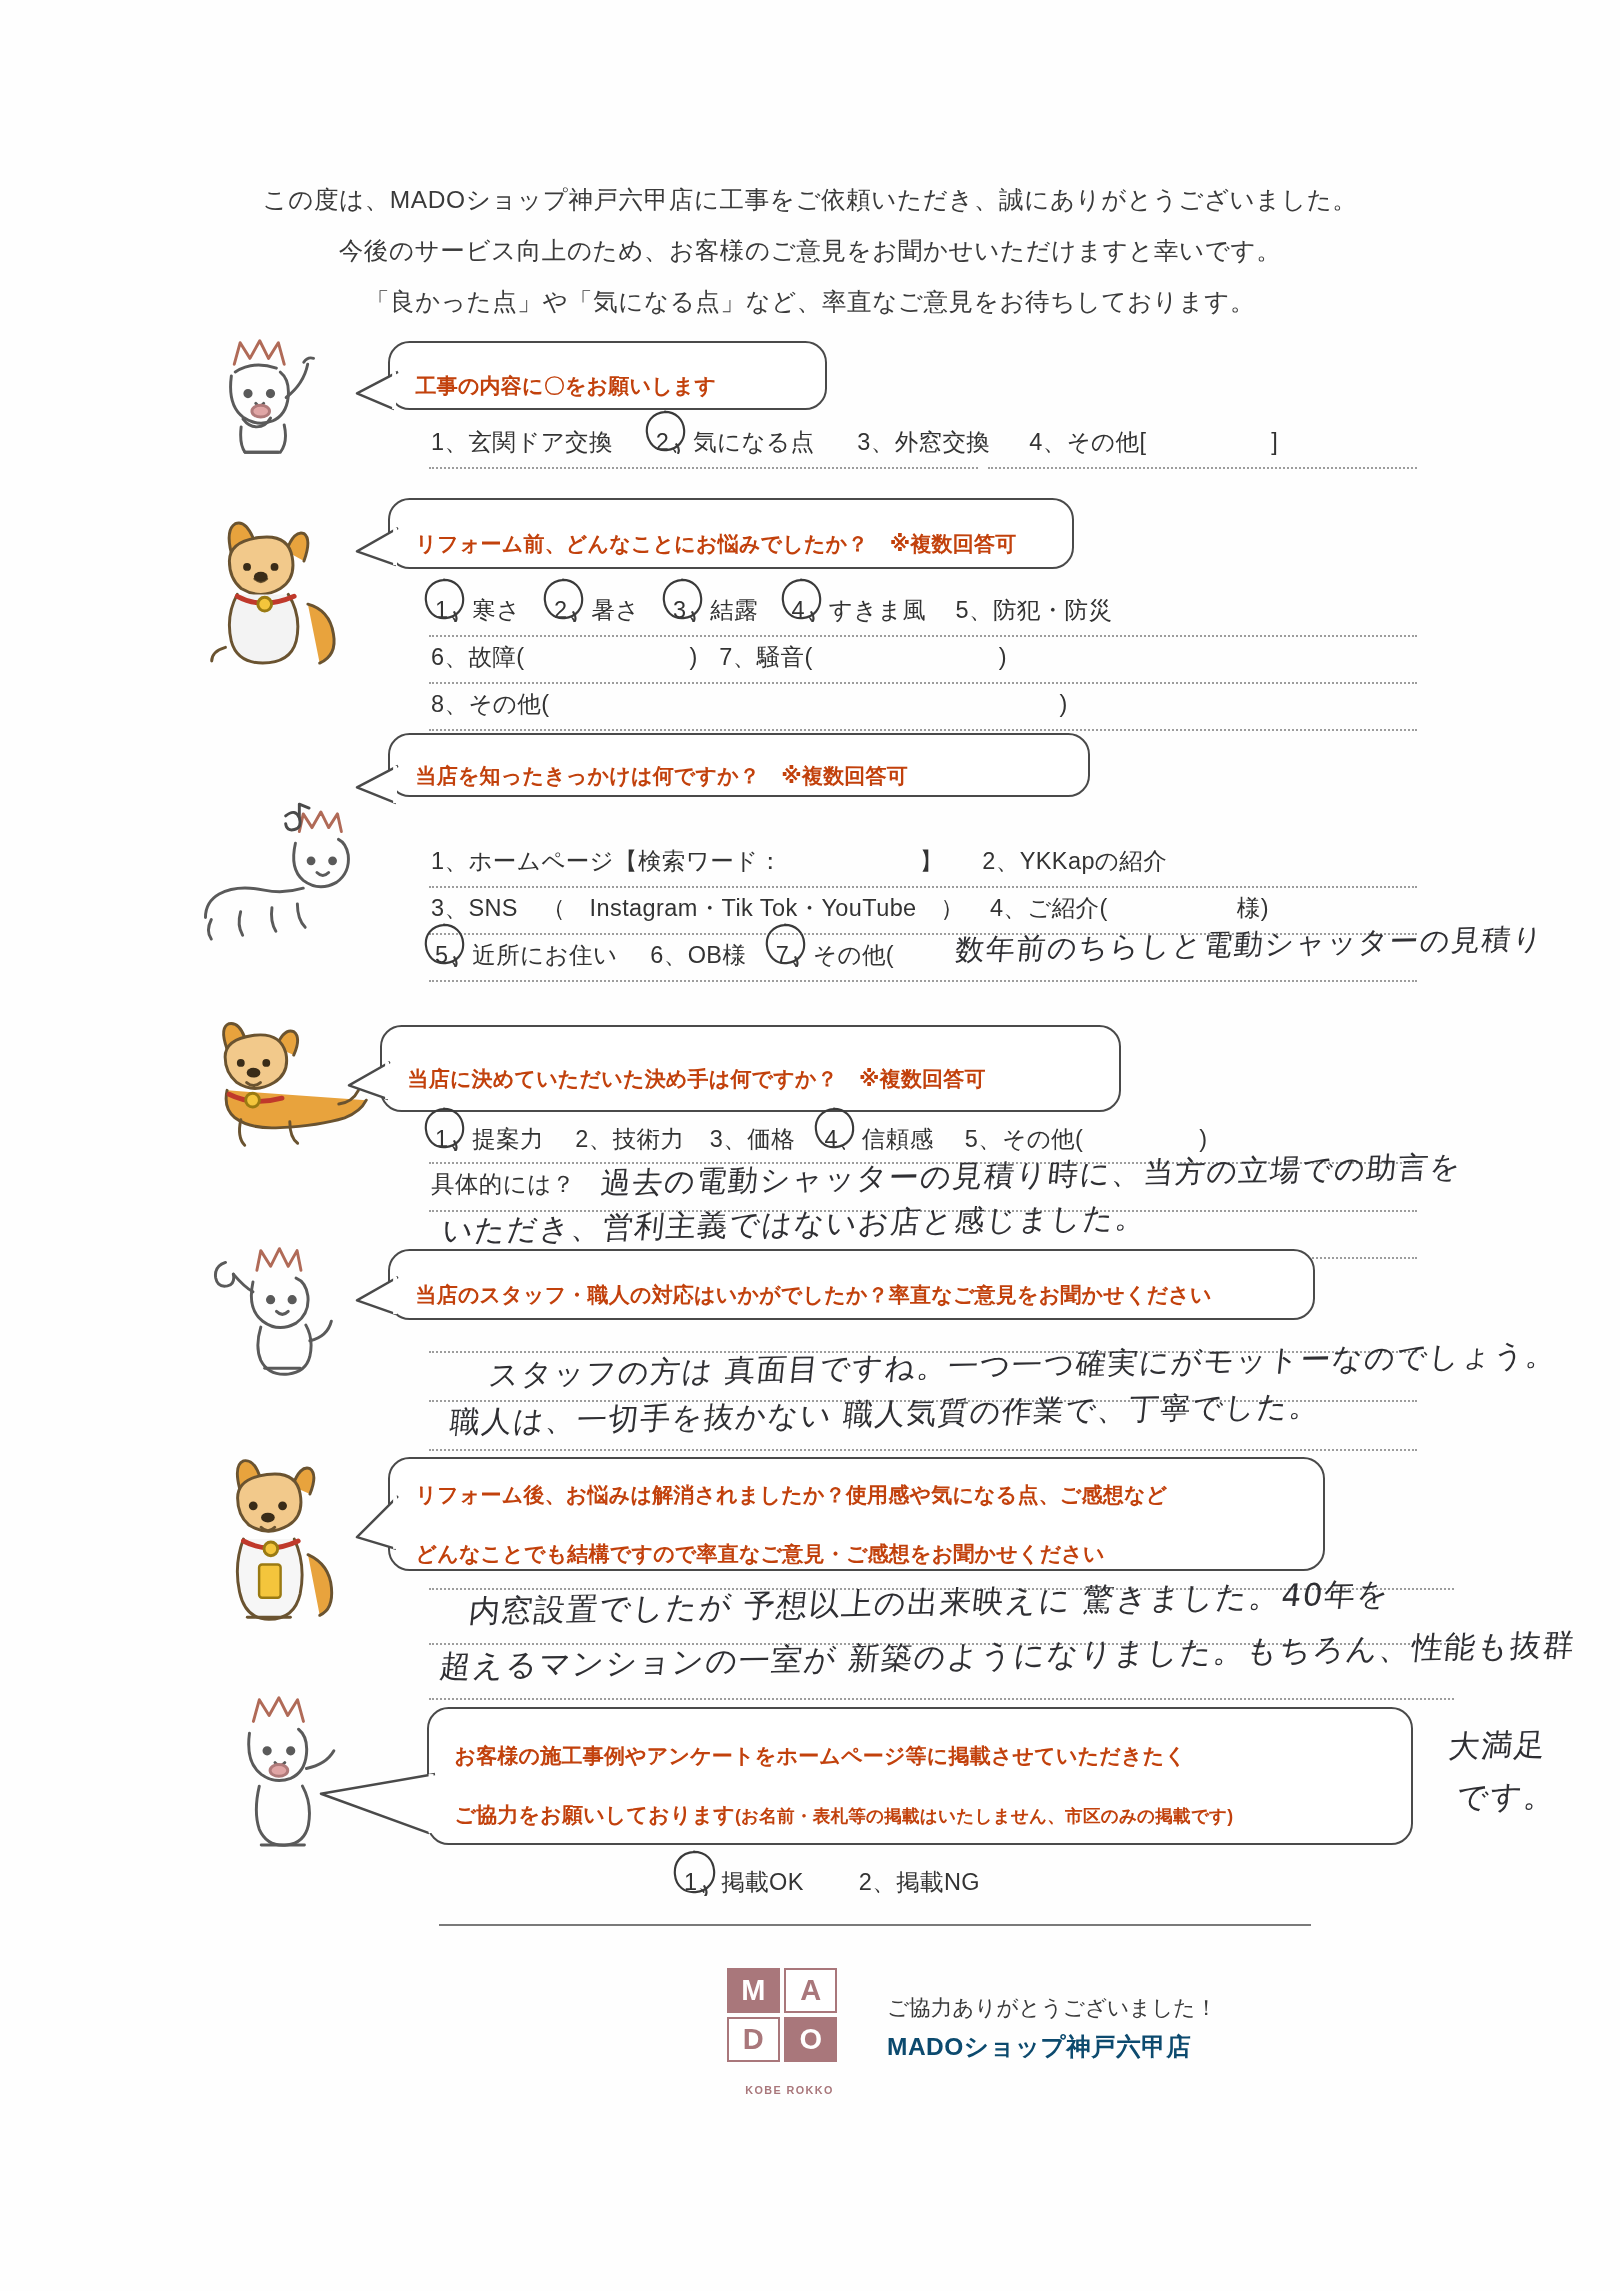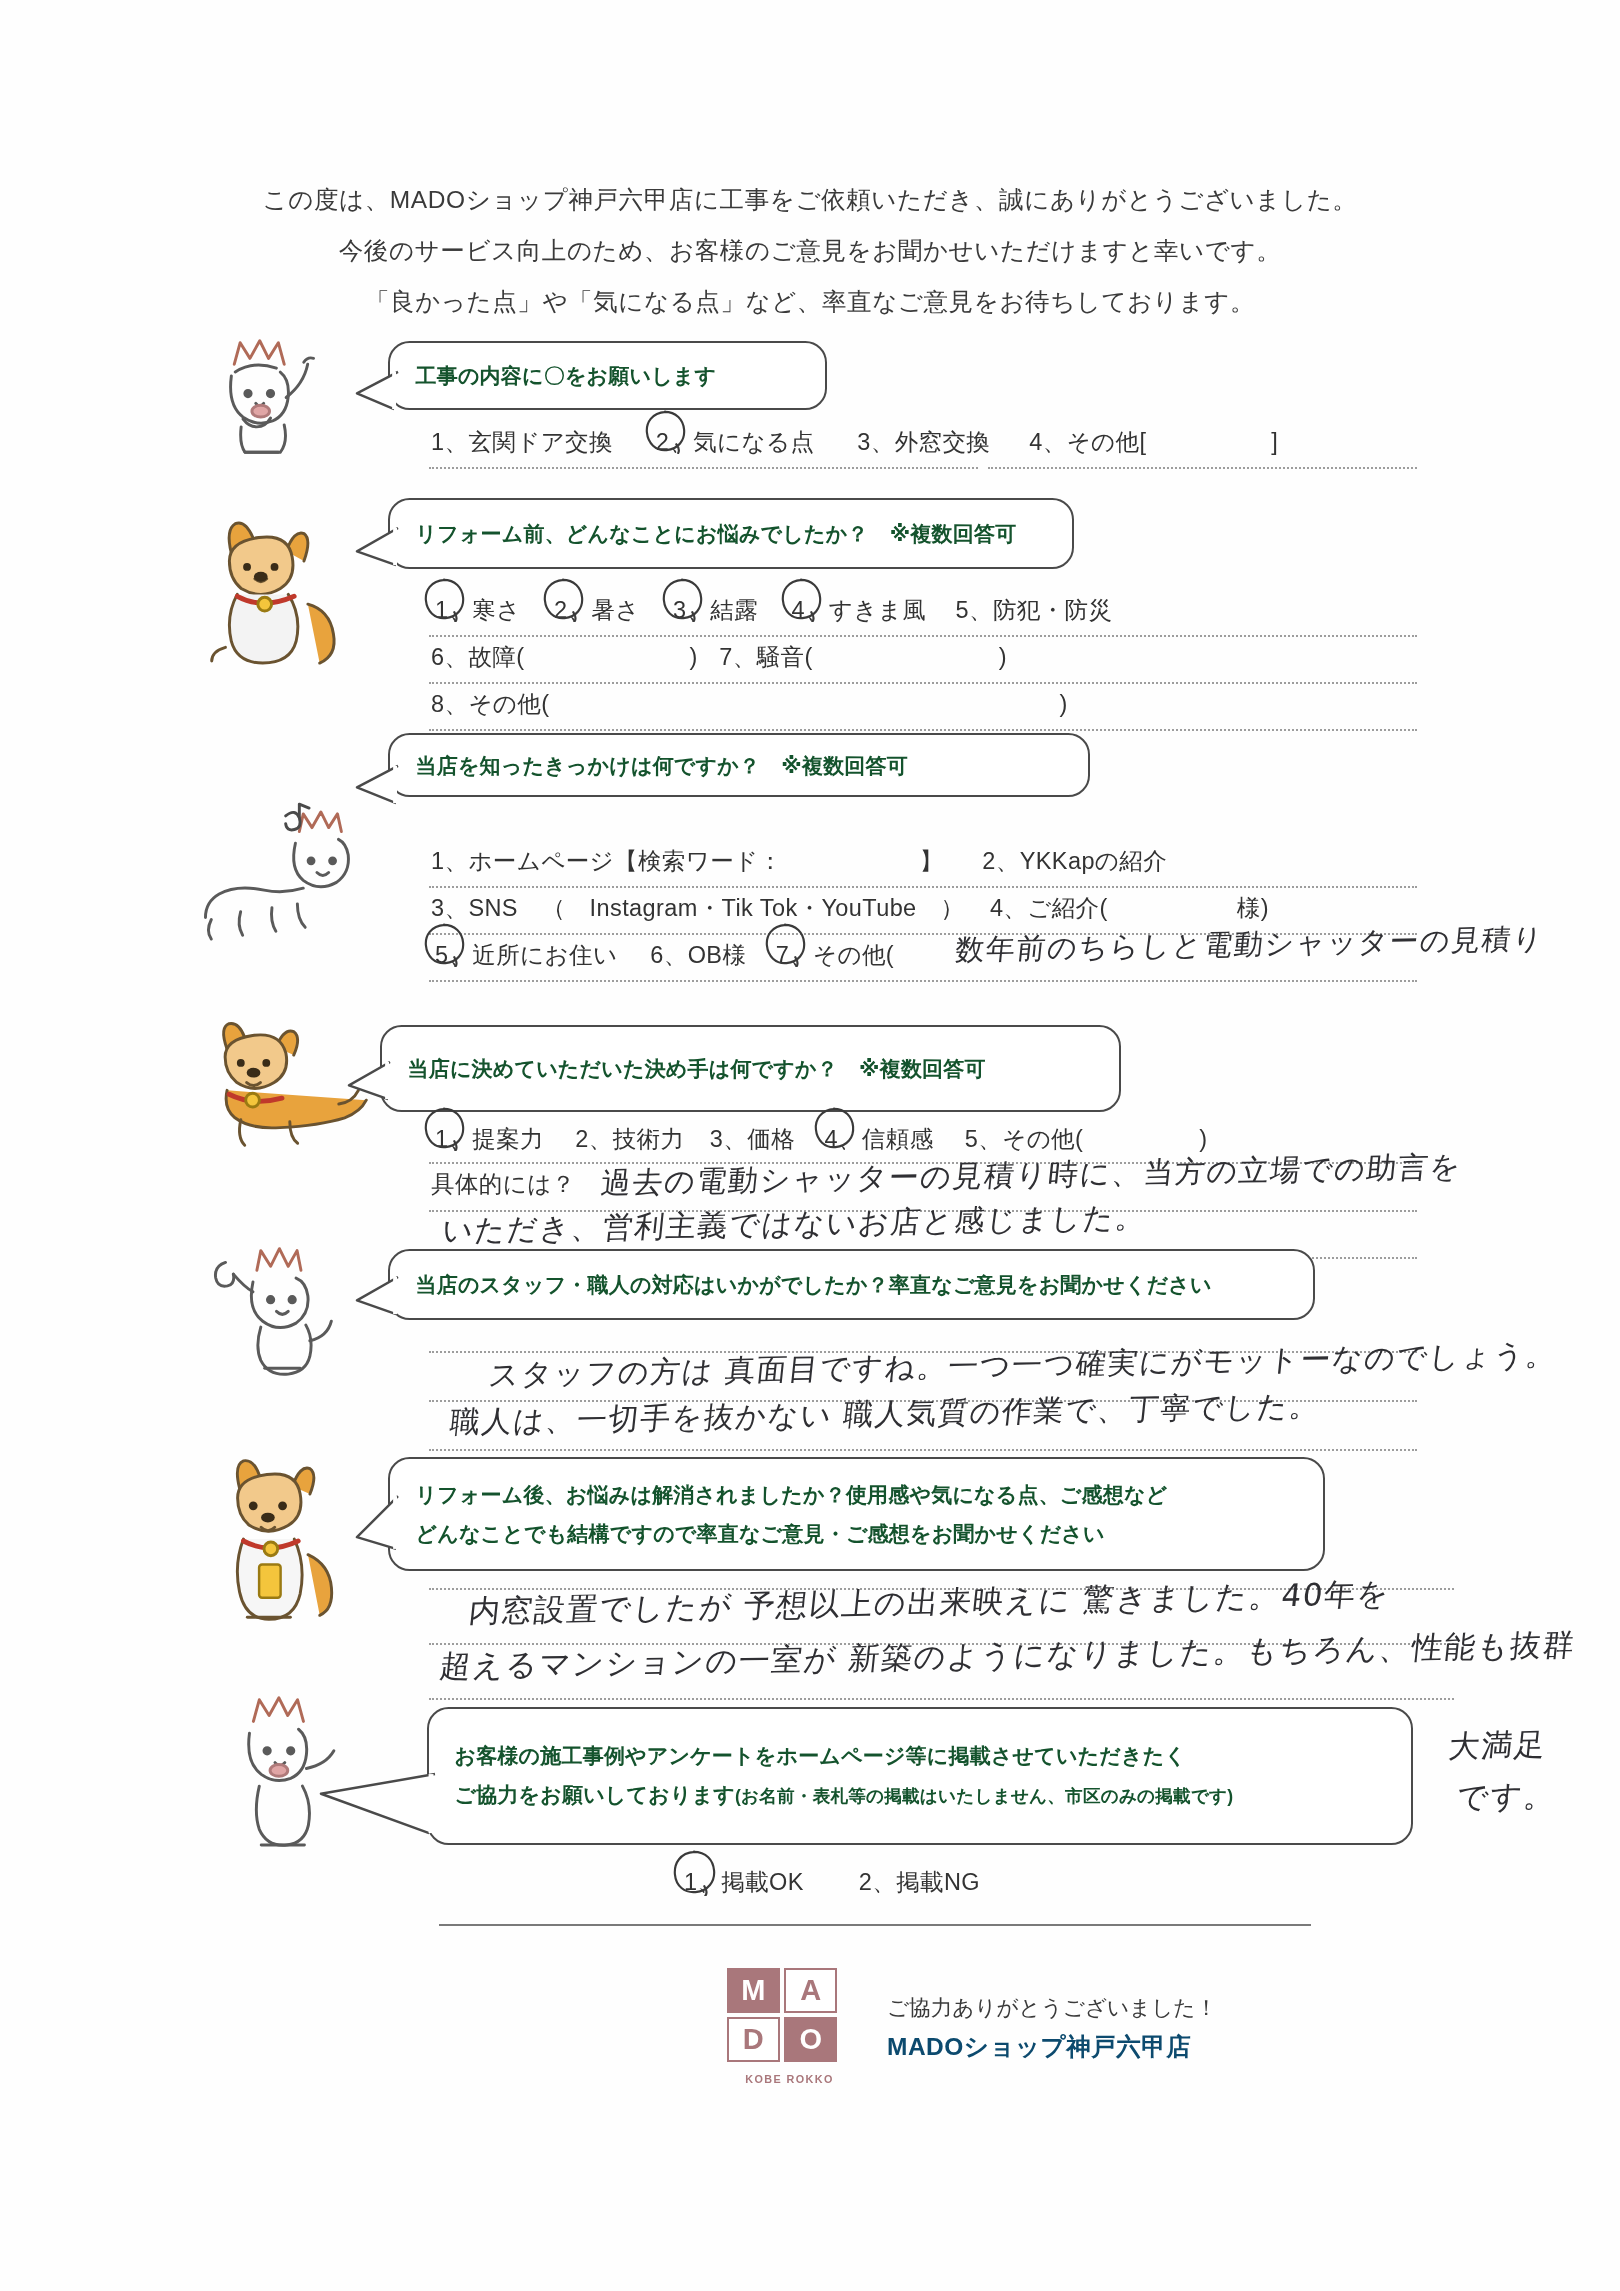--- a/index.html
+++ b/index.html
@@ -42,24 +42,25 @@
     background: #fff;
     box-sizing: border-box;
     display: flex;
     flex-direction: column;
     justify-content: center;
     padding: 5.9px 25.5px;
   }
   .bubble .btext {
     font-size: 21px;
     line-height: 39px;
-    color: #14532d;
+    color: #c2410c;
     font-weight: 600;
     white-space: nowrap;
     letter-spacing: 0.2px;
+    margin-top: 20px;
   }
   .bubble .tail {
     position: absolute;
     left: -35px;
     width: 39px;
     height: 43px;
     overflow: visible;
   }
   .bubble .tail svg { display: block; overflow: visible; }
 
@@ -140,21 +141,21 @@
     color: #fff;
     font-size: 29px;
     font-weight: 700;
     display: flex;
     align-items: center;
     justify-content: center;
     font-family: "Liberation Sans", sans-serif;
   }
   .logo-cell.white { background: #fff; color: #a9777b; border: 2px solid #a9777b; }
   .logo-caption {
-    margin-top: 11px;
+    margin-top: 22px;
     text-align: center;
     font-size: 10.8px;
     letter-spacing: 1.4px;
     color: #a9777b;
     font-weight: 700;
   }
   .footer-text {
     position: absolute;
     left: 887px;
     top: 1988px;

